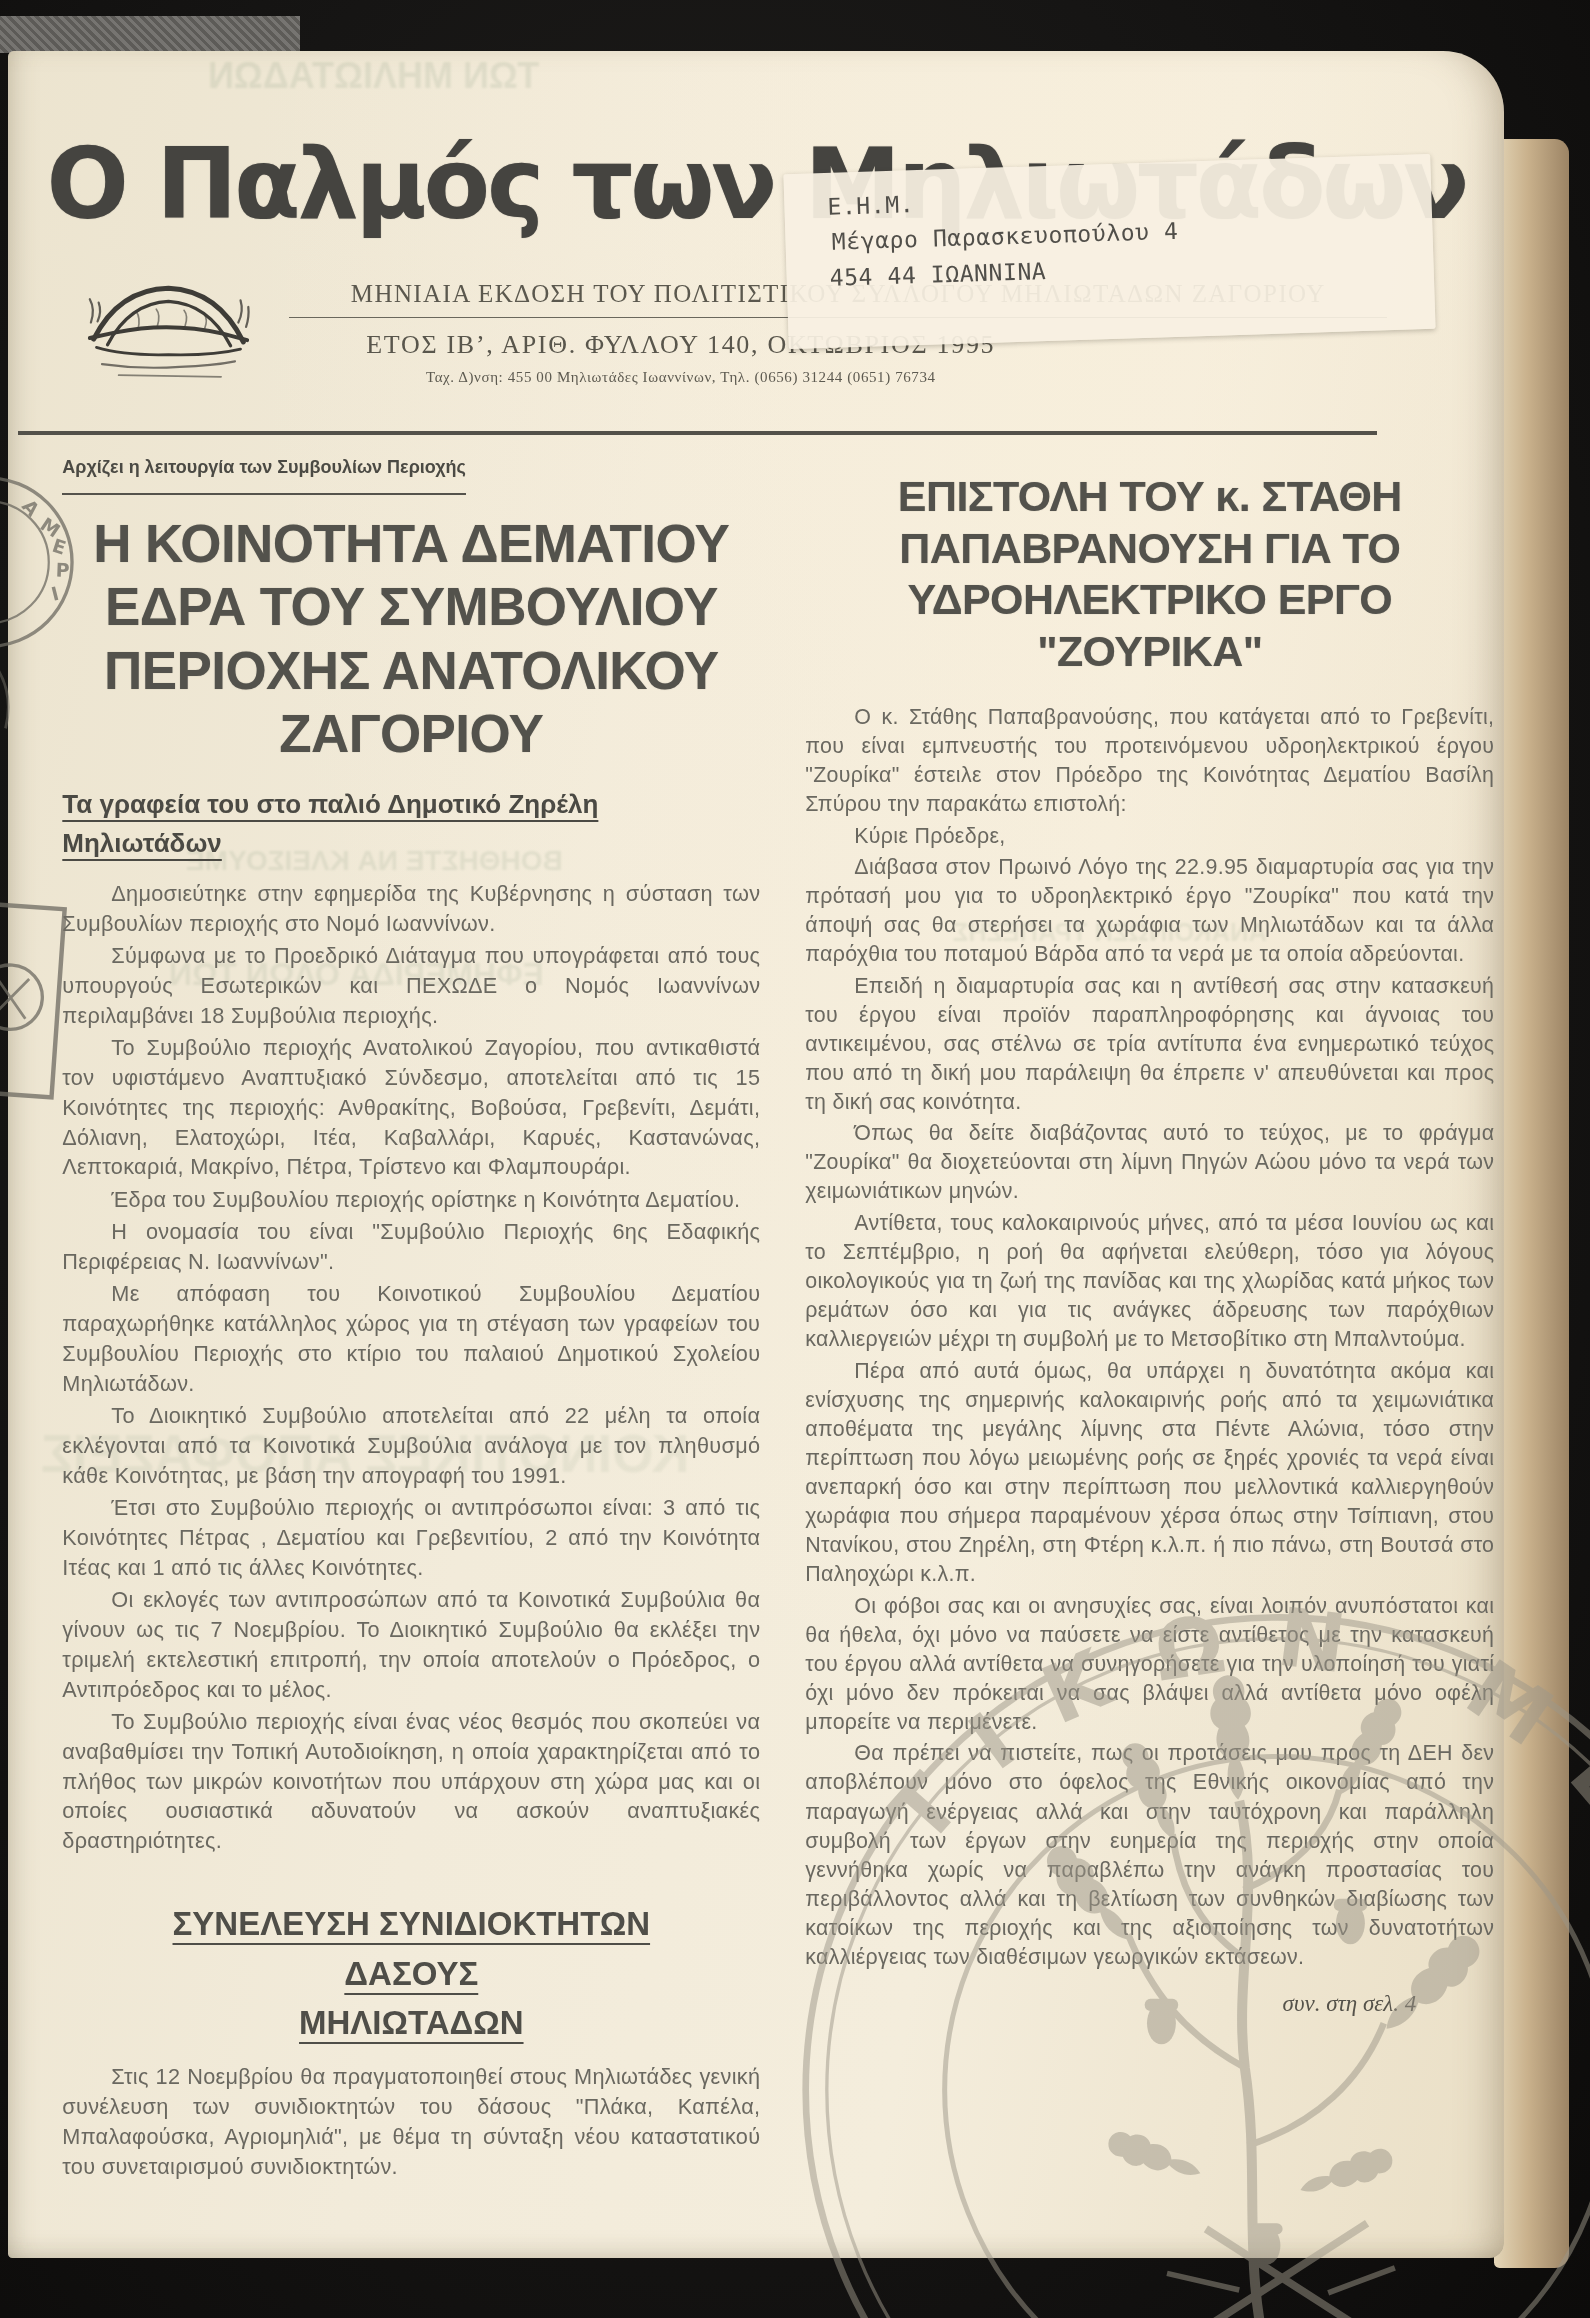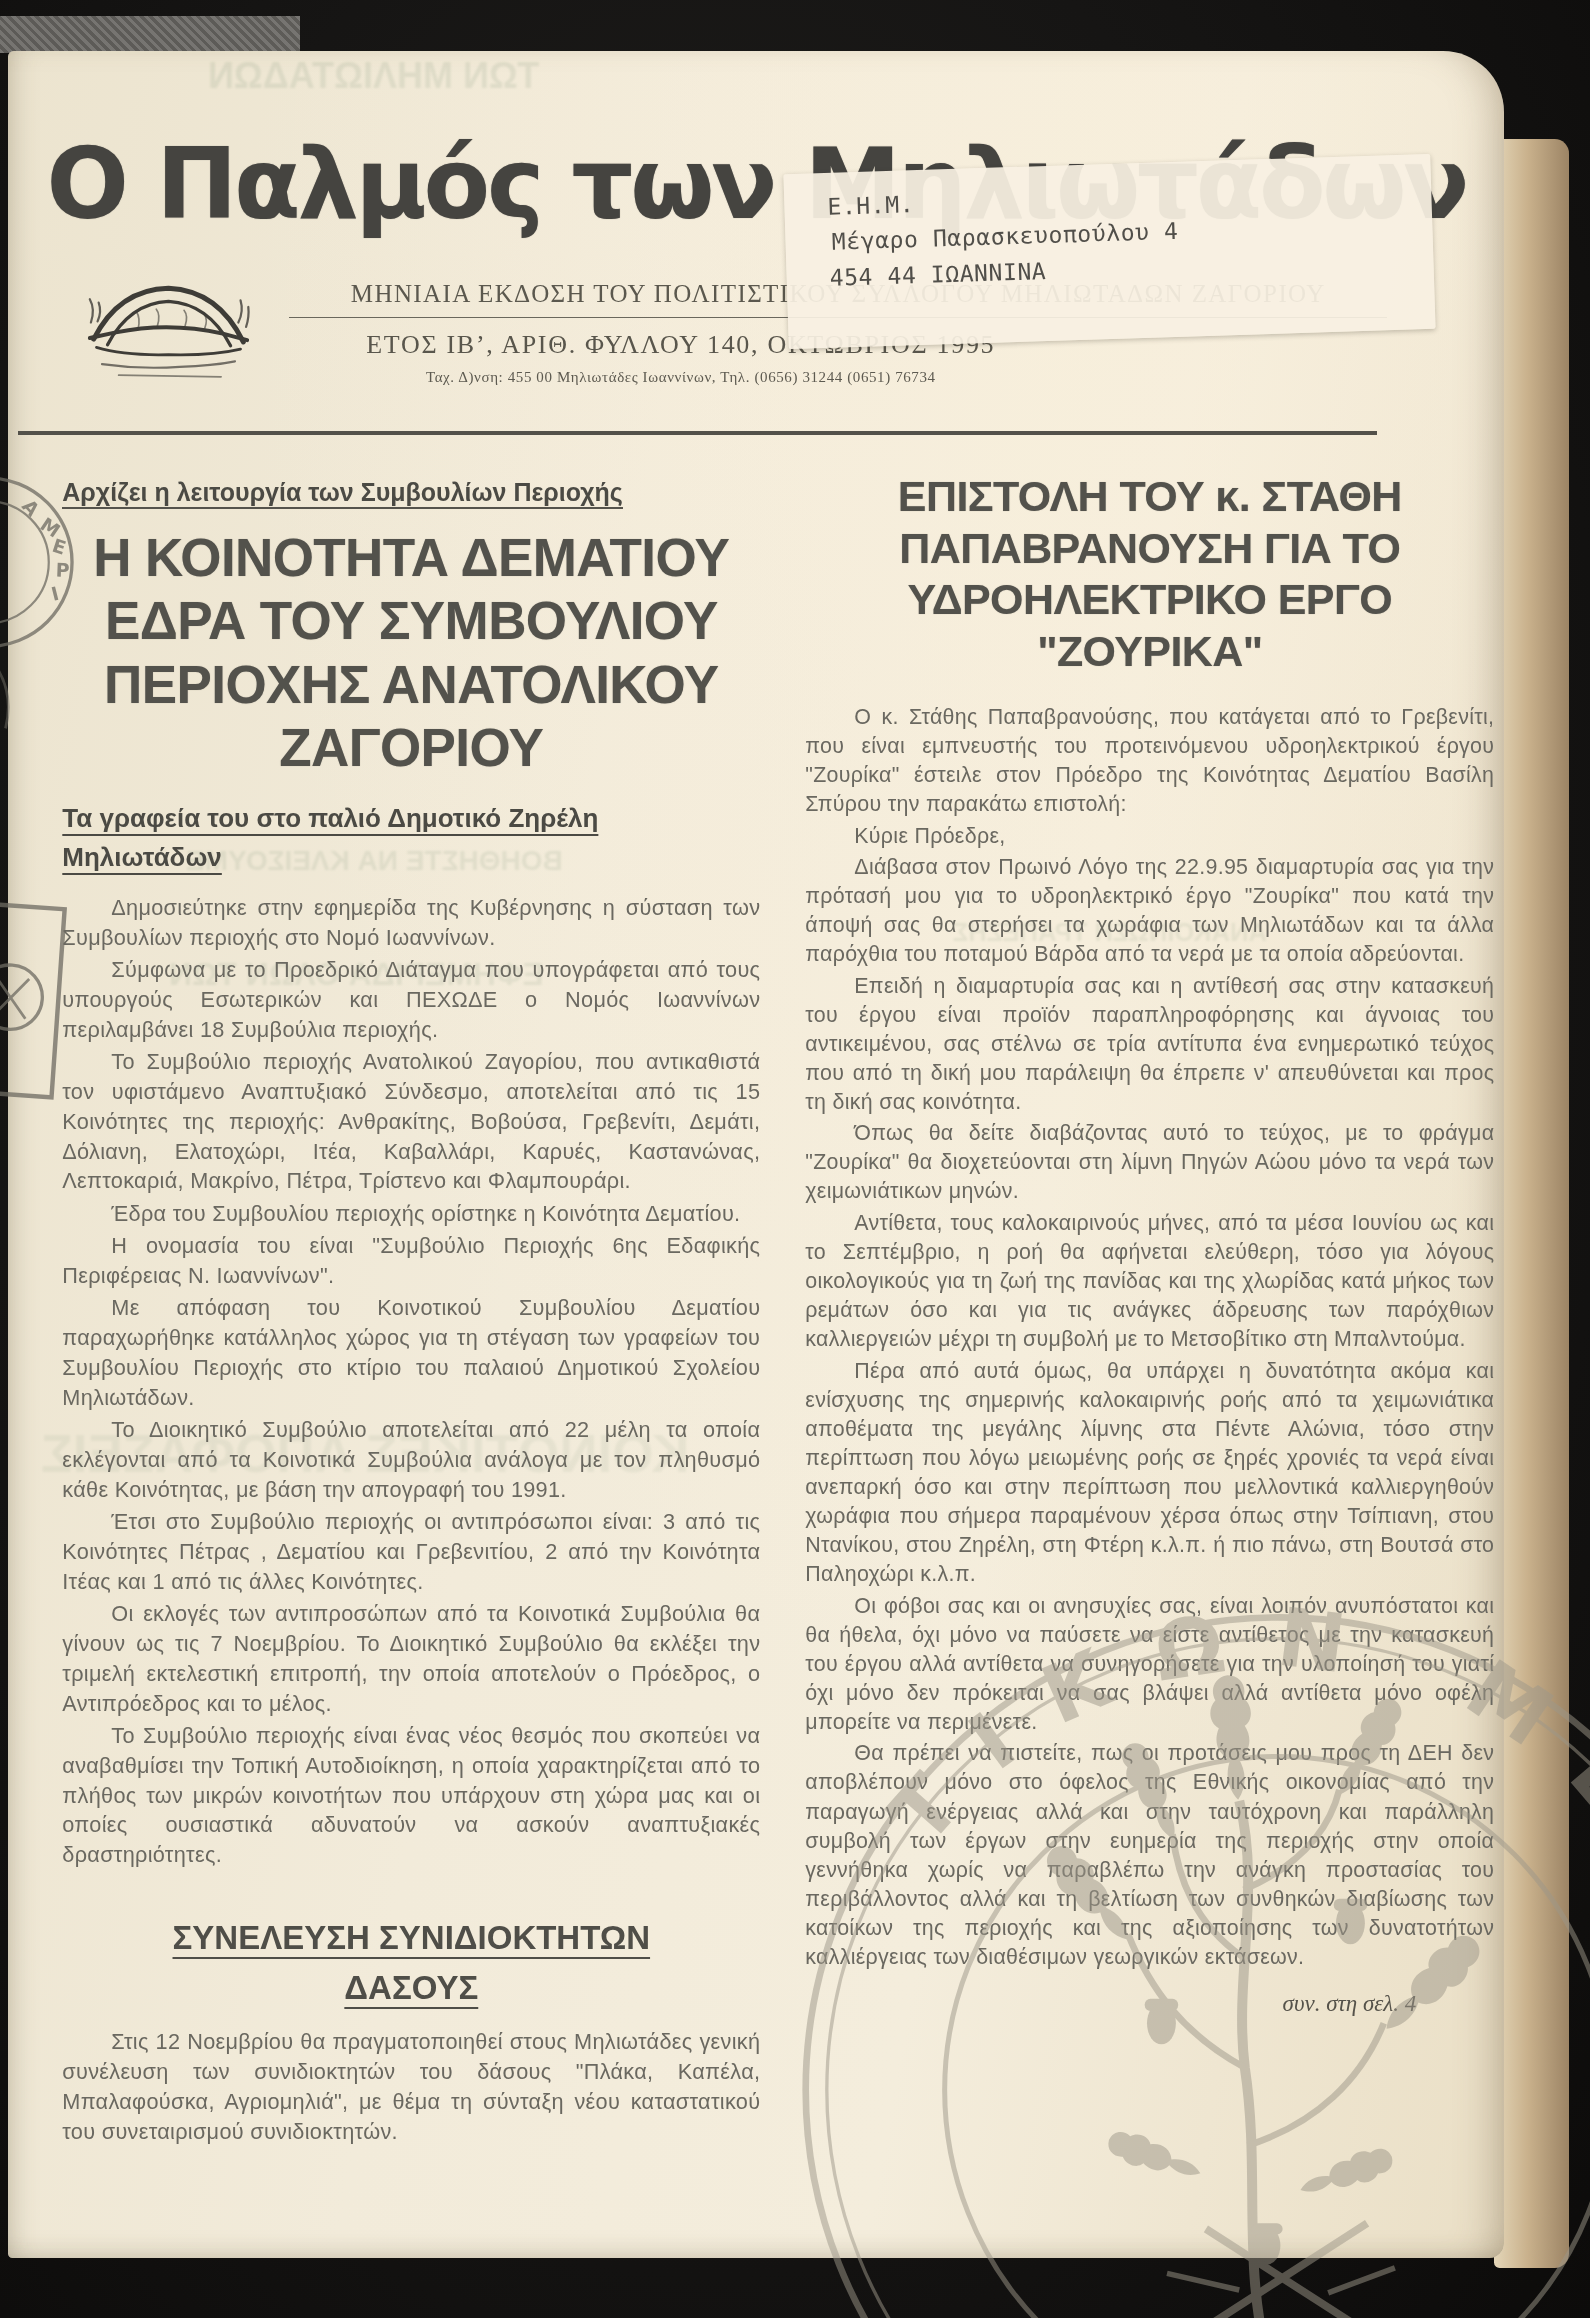--- a/index.html
+++ b/index.html
@@ -38,22 +38,22 @@
     background:rgba(248,240,226,.93);transform:rotate(-1.8deg);border-radius:2.2px;
     box-shadow:0 1.7px 5.6px rgba(40,35,25,.25);z-index:8;}
   .sticker-text{position:absolute;left:43px;top:16.7px;
     font-family:"DejaVu Sans Mono",monospace;font-size:23px;line-height:1.55;
     letter-spacing:0.6px;color:#514f4a;}
   .sticker-text .l2{margin-left:3.3px;}
   
   .col{position:absolute;z-index:5;}
   .col-left{left:54px;top:406px;width:698px;}
   .col-right{left:797px;top:420px;width:689px;}
-  .kicker{display:inline-block;font-size:25px;font-weight:bold;color:#4b4a44;
-    border-bottom:2.2px solid #55534c;padding-bottom:0;margin-bottom:16.7px;letter-spacing:0;margin-top:21px;}
+  .kicker{display:inline-block;font-size:18px;font-weight:bold;color:#4b4a44;
+    border-bottom:2.2px solid #55534c;padding-bottom:15px;margin-bottom:16.7px;letter-spacing:0;}
   .headline{font-size:53px;font-weight:bold;line-height:1.2;text-align:center;
     color:#53524c;letter-spacing:-0.6px;margin:0 0 19px 0;
     text-shadow:0 0 1.1px rgba(80,78,72,.35);}
   .headline-right{font-size:43px;margin-bottom:25.6px;}
   .subhead{font-size:26px;font-weight:bold;line-height:1.5;color:#4b4a44;
     text-decoration:underline;text-decoration-thickness:1.7px;text-underline-offset:6.7px;
     margin-bottom:15.6px;}
   .bodycopy p{font-size:21.7px;line-height:1.38;letter-spacing:0.3px;color:#6a6860;
     text-align:justify;text-indent:49px;margin:0 0 2.2px 0;}
   .col-right .bodycopy p{font-size:21.4px;line-height:1.36;}
@@ -135,20 +135,21 @@
           <p>Το Διοικητικό Συμβούλιο αποτελείται από 22 μέλη τα οποία εκλέγονται από τα Κοινοτικά Συμβούλια ανάλογα με τον πληθυσμό κάθε Κοινότητας, με βάση την απογραφή του 1991.</p>
           <p>Έτσι στο Συμβούλιο περιοχής οι αντιπρόσωποι είναι: 3 από τις Κοινότητες Πέτρας , Δεματίου και Γρεβενιτίου, 2 από την Κοινότητα Ιτέας και 1 από τις άλλες Κοινότητες.</p>
           <p>Οι εκλογές των αντιπροσώπων από τα Κοινοτικά Συμβούλια θα γίνουν ως τις 7 Νοεμβρίου. Το Διοικητικό Συμβούλιο θα εκλέξει την τριμελή εκτελεστική επιτροπή, την οποία αποτελούν ο Πρόεδρος, ο Αντιπρόεδρος και το μέλος.</p>
           <p>Το Συμβούλιο περιοχής είναι ένας νέος θεσμός που σκοπεύει να αναβαθμίσει την Τοπική Αυτοδιοίκηση, η οποία χαρακτηρίζεται από το πλήθος των μικρών κοινοτήτων που υπάρχουν  στη χώρα μας και οι οποίες ουσιαστικά αδυνατούν να ασκούν αναπτυξιακές δραστηριότητες.</p>
         </div>
 
       <div class="article2">
         <div class="headline2">
           <span>ΣΥΝΕΛΕΥΣΗ ΣΥΝΙΔΙΟΚΤΗΤΩΝ</span>
           <span>ΔΑΣΟΥΣ</span>
+          <span>ΜΗΛΙΩΤΑΔΩΝ</span>
         </div>
         <div class="bodycopy">
 
         <p>Στις 12 Νοεμβρίου θα πραγματοποιηθεί στους Μηλιωτάδες γενική συνέλευση των συνιδιοκτητών του δάσους "Πλάκα, Καπέλα, Μπαλαφούσκα, Αγριομηλιά", με θέμα τη σύνταξη νέου καταστατικού του συνεταιρισμού συνιδιοκτητών.</p>
           </div>
       </div>
     </div>
 
     <div class="col col-right">
       <div class="headline headline-right">ΕΠΙΣΤΟΛΗ ΤΟΥ κ. ΣΤΑΘΗ ΠΑΠΑΒΡΑΝΟΥΣΗ ΓΙΑ ΤΟ ΥΔΡΟΗΛΕΚΤΡΙΚΟ ΕΡΓΟ "ΖΟΥΡΙΚΑ"</div>

